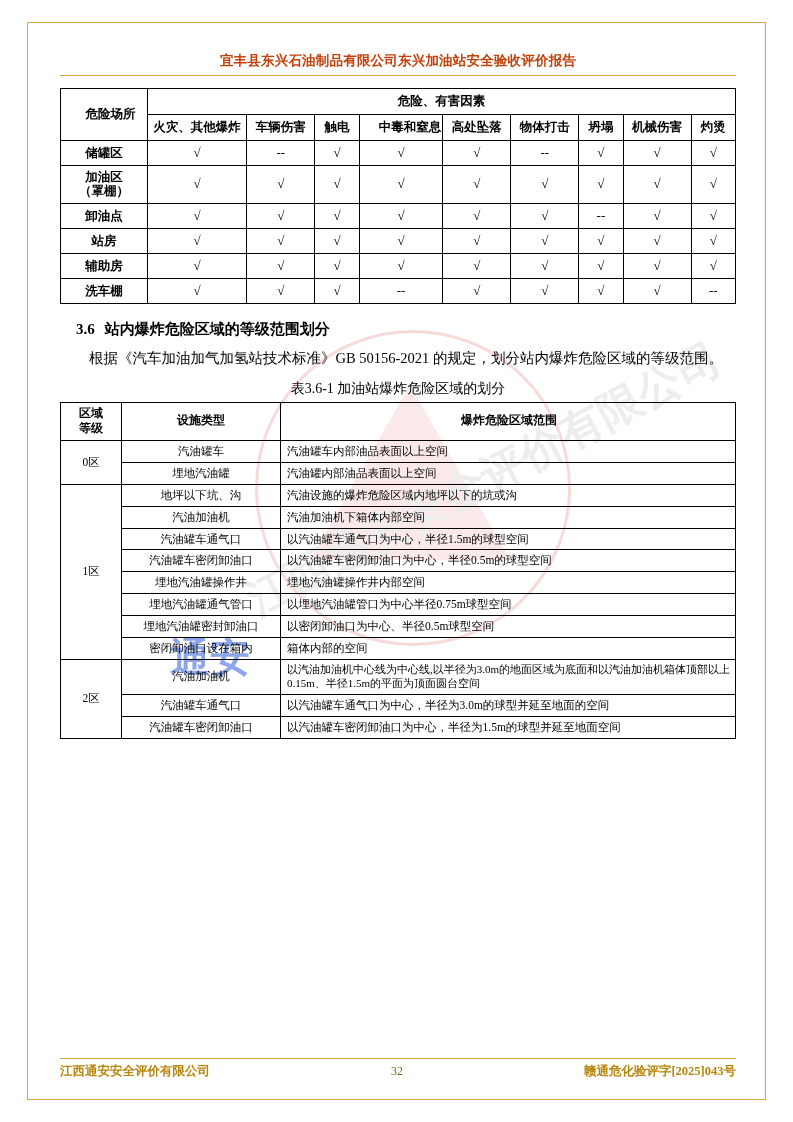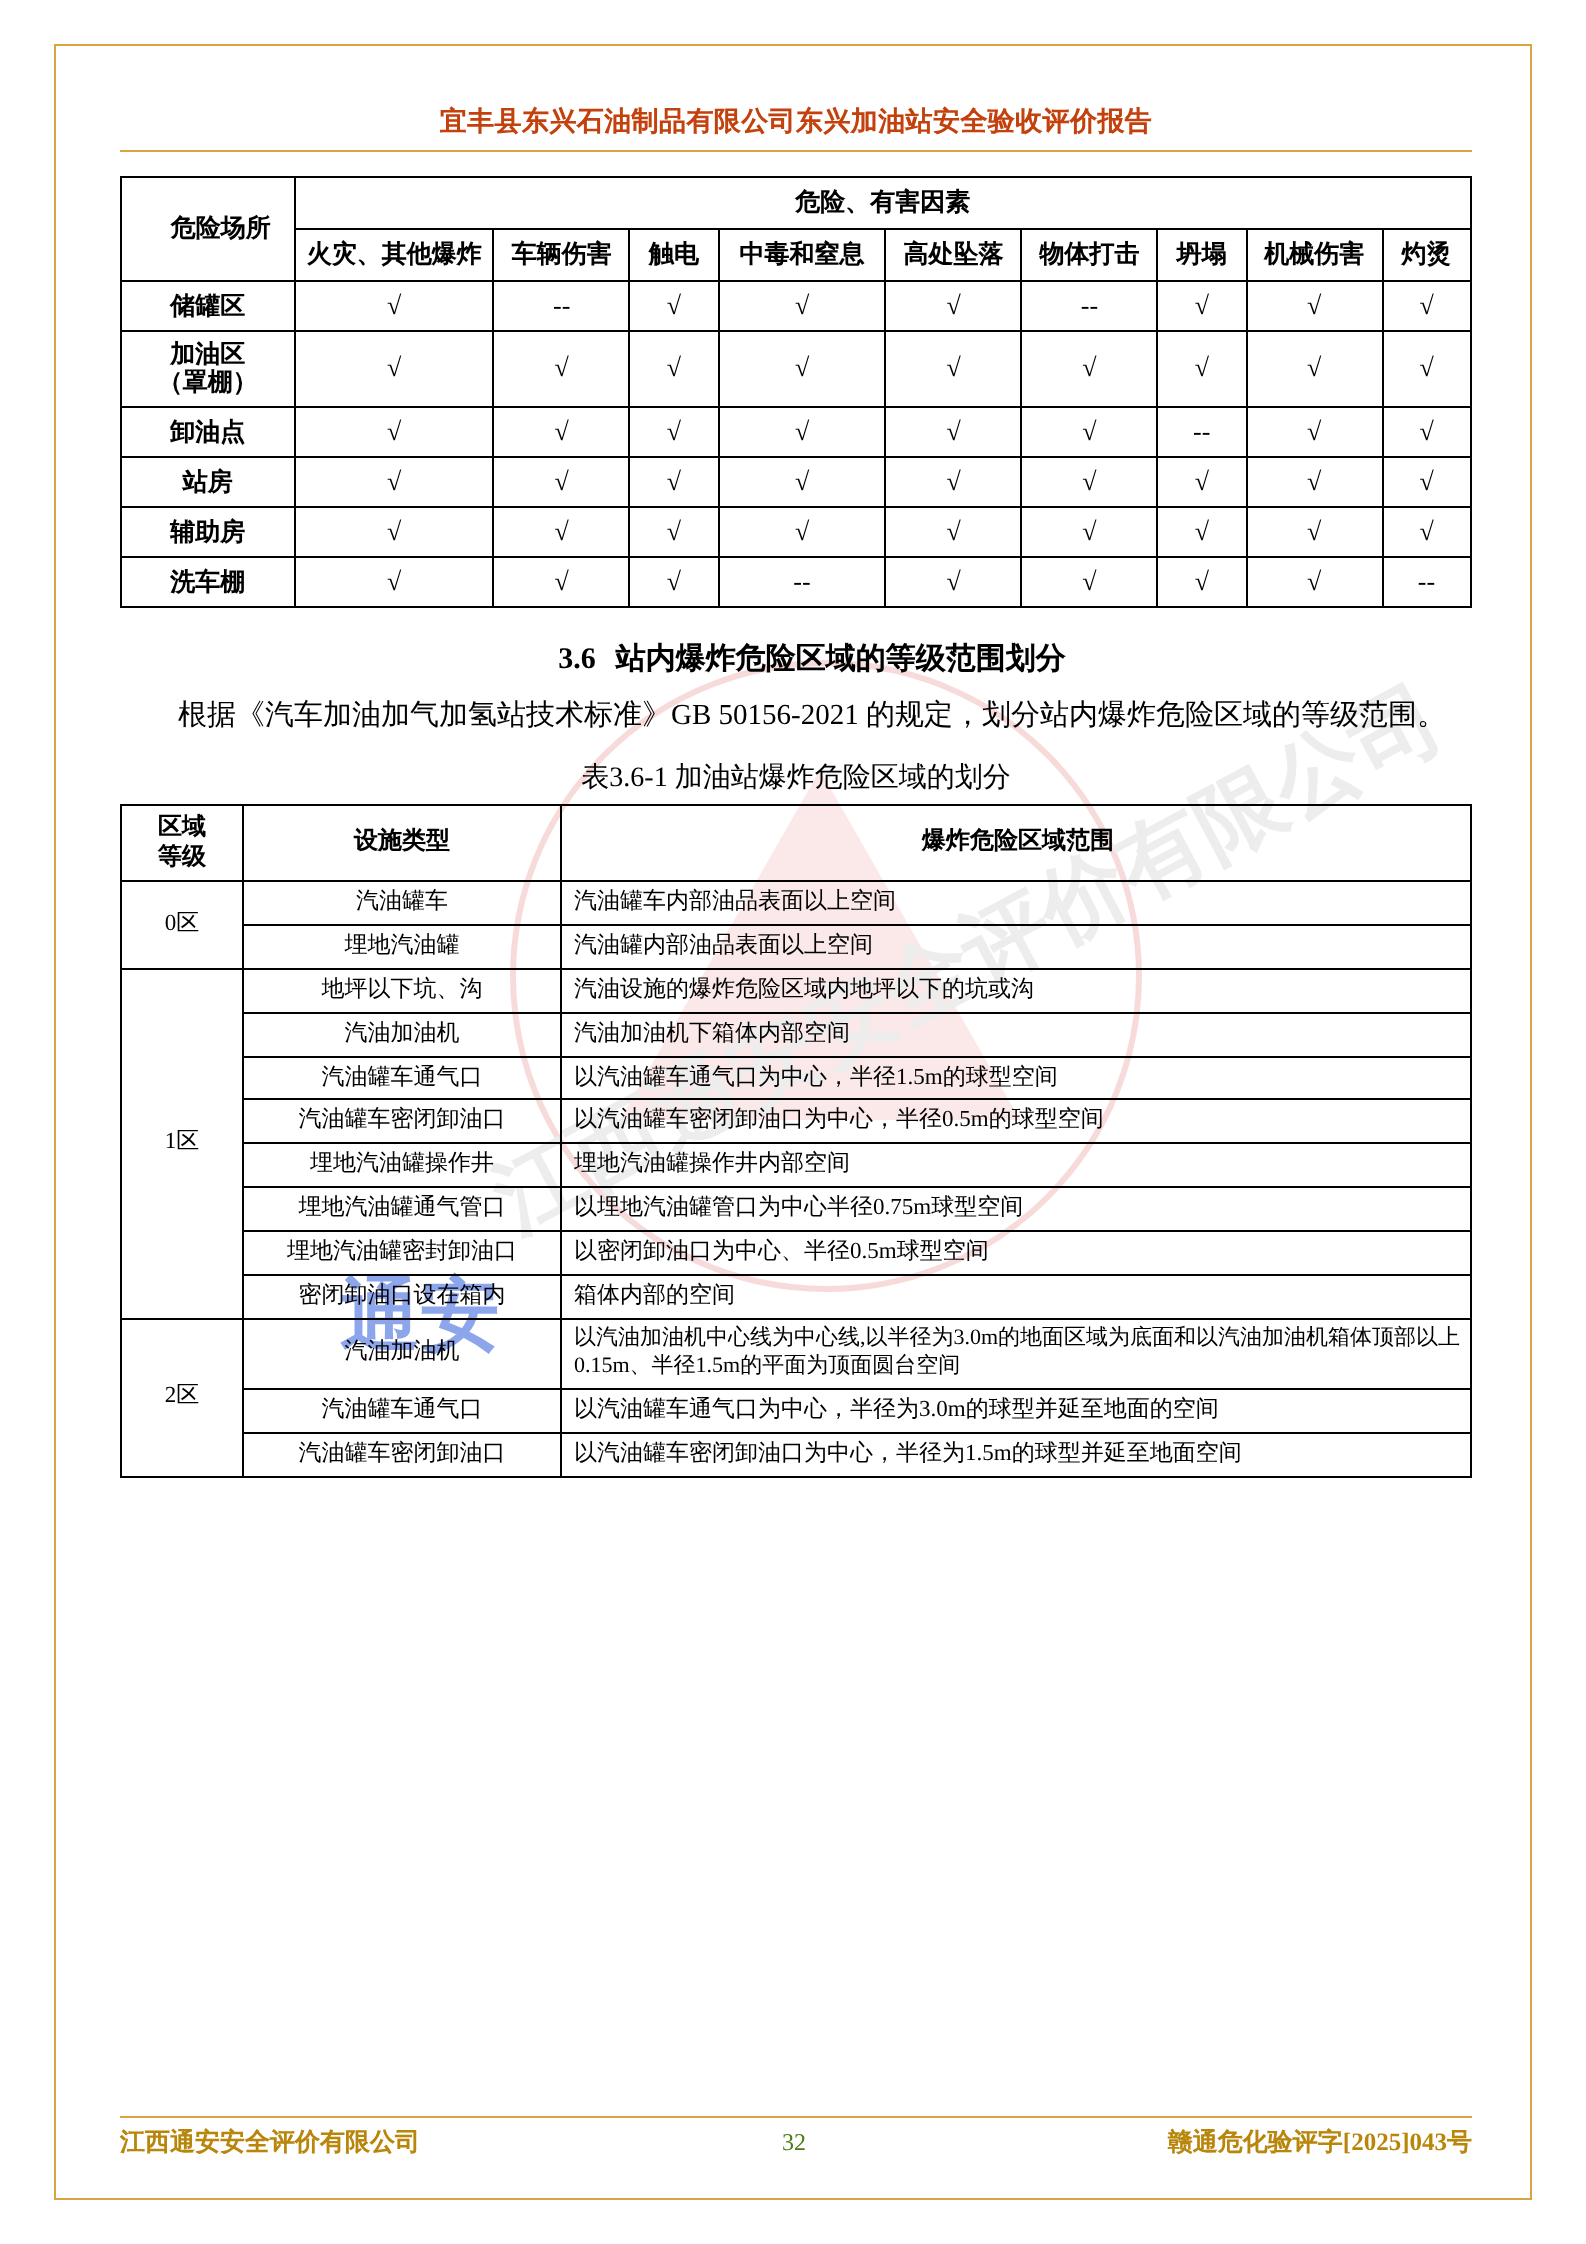--- a/index.html
+++ b/index.html
@@ -125,21 +125,20 @@
   }
   table.t1 .mark {
     font-size: 13px;
     font-weight: normal;
   }
   .sec-title {
     margin: 16px 0 6px 16px;
     font-size: 15px;
     font-weight: bold;
     font-family: "Liberation Serif", "DejaVu Serif", serif;
-    text-align: center;
   }
   .sec-title .num { margin-right: 10px; }
   .para {
     font-size: 14.5px;
     line-height: 1.85;
     text-indent: 2em;
     margin: 0 0 6px 0;
     text-align: justify;
   }
   .tbl-caption {
@@ -225,21 +224,21 @@
     <table class="t1">
       <tbody>
         <tr>
           <td class="hdr" rowspan="2" style="width:72px;padding-left:14px;">危险场所</td>
           <td class="hdr" colspan="9">危险、有害因素</td>
         </tr>
         <tr>
           <td class="hdr" style="width:98px;">火灾、其他爆炸</td>
           <td class="hdr" style="width:66px;">车辆伤害</td>
           <td class="hdr" style="width:42px;">触电</td>
-          <td class="hdr" style="width:82px;">中毒和窒息</td>
+          <td class="hdr" style="width:82px;text-align:right;">中毒和窒息</td>
           <td class="hdr" style="width:66px;">高处坠落</td>
           <td class="hdr" style="width:66px;">物体打击</td>
           <td class="hdr" style="width:42px;">坍塌</td>
           <td class="hdr" style="width:66px;">机械伤害</td>
           <td class="hdr" style="width:42px;">灼烫</td>
         </tr>
 
         <tr>
           <td class="rowlbl">储罐区</td>
           <td class="mark">√</td>

